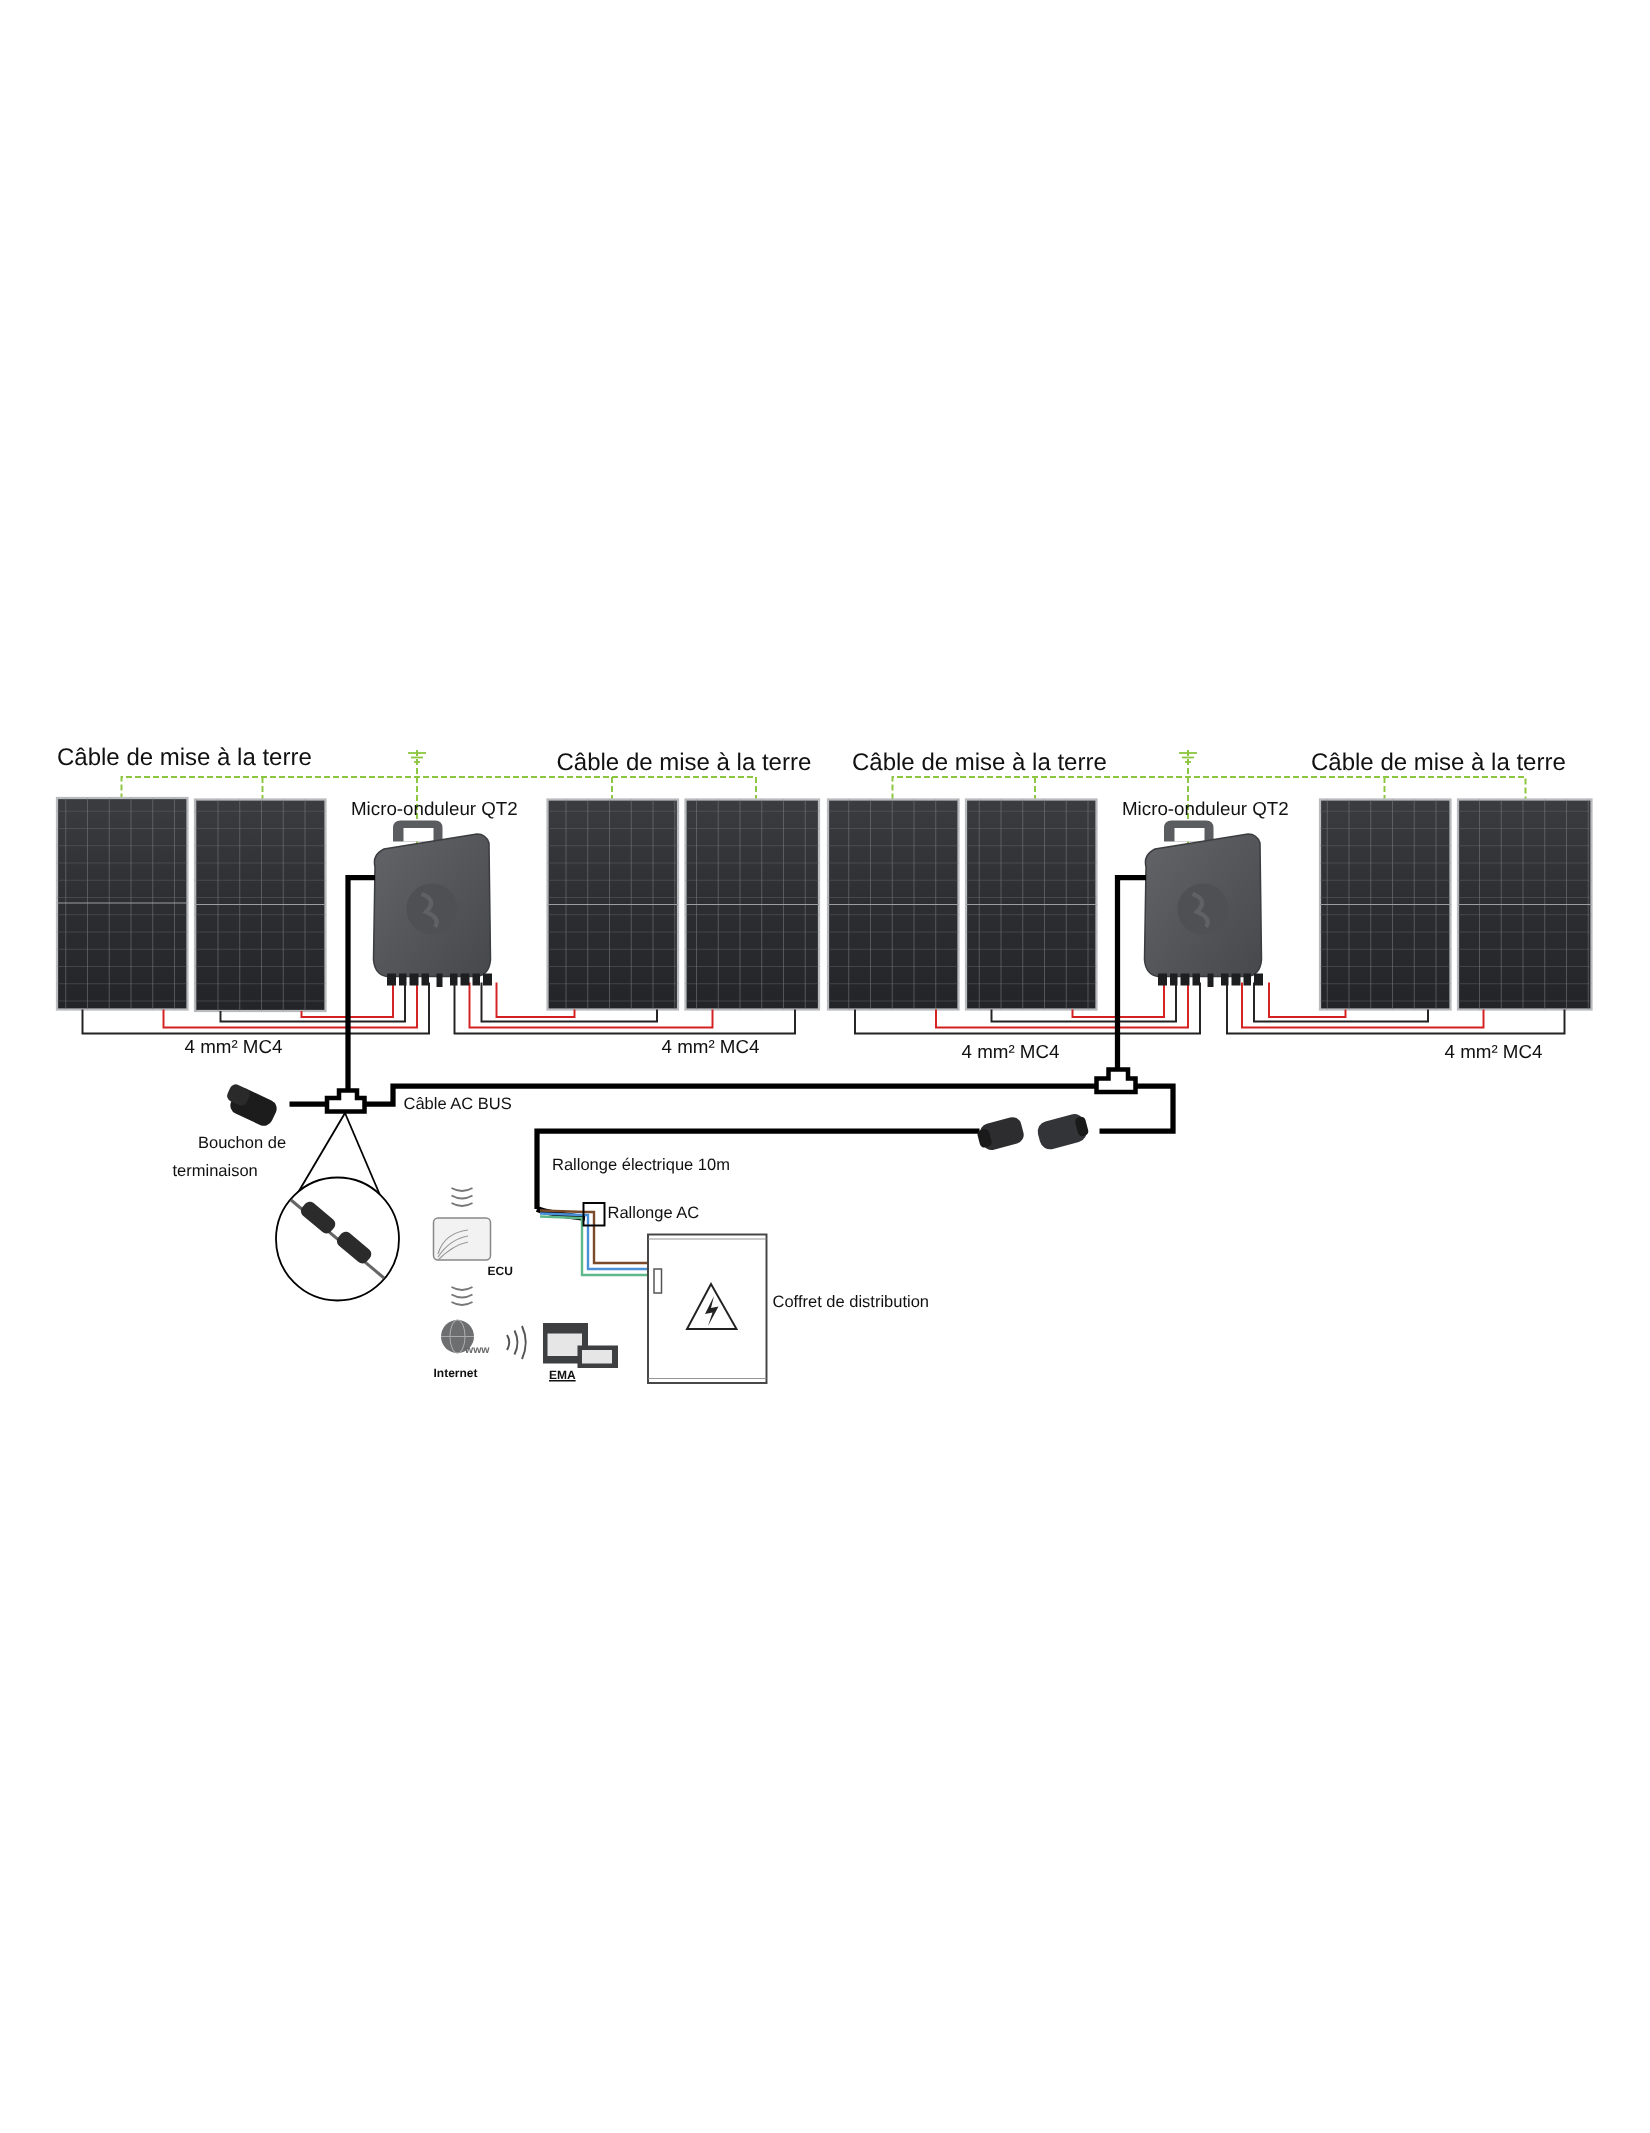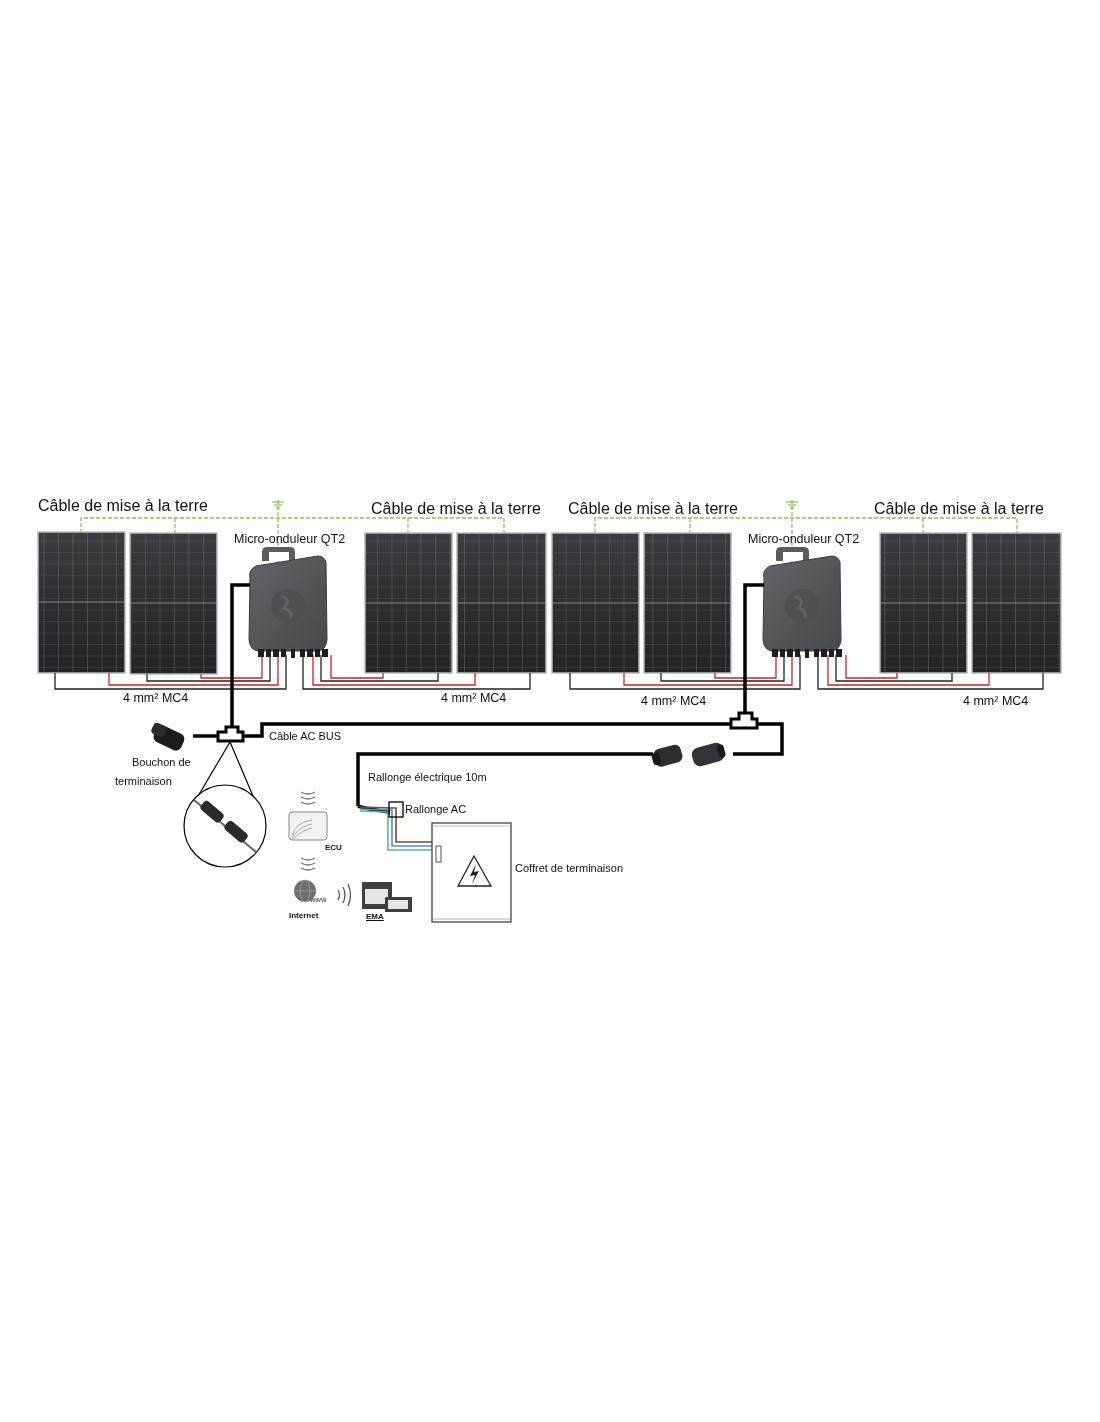--- a/index.html
+++ b/index.html
@@ -289,19 +289,19 @@
 <span class="lbl lbl-inv" style="left:748px;top:532px;">Micro-onduleur QT2</span>
 <span class="lbl lbl-mc4" style="left:616px;top:694px;">4 mm² MC4</span>
 <span class="lbl lbl-mc4" style="left:938px;top:694px;">4 mm² MC4</span>
 
 
 <span class="lbl lbl-big" style="left:269px;top:727px;">Câble AC BUS</span>
 <span class="lbl lbl-big" style="left:115px;top:753px;margin-left:17px;">Bouchon de</span>
 <span class="lbl lbl-big" style="left:115px;top:772px;">terminaison</span>
 <span class="lbl lbl-big" style="left:368px;top:768px;text-align:center;">Rallonge électrique 10m</span>
 <span class="lbl lbl-big" style="left:405px;top:800px;">Rallonge AC</span>
-<span class="lbl lbl-big" style="left:515px;top:859px;">Coffret de terminaison</span>
+<span class="lbl lbl-big" style="left:515px;top:859px;">Coffret de distribution</span>
 
 
 <span class="lbl lbl-small" style="left:284px;top:843px;margin-left:41px;">ECU</span>
 <span class="lbl lbl-small" style="left:289px;top:911px;">Internet</span>
 <span class="lbl lbl-small" style="left:366px;top:912px;text-decoration:underline;">EMA</span>
 </div>
 
 </body></html>

